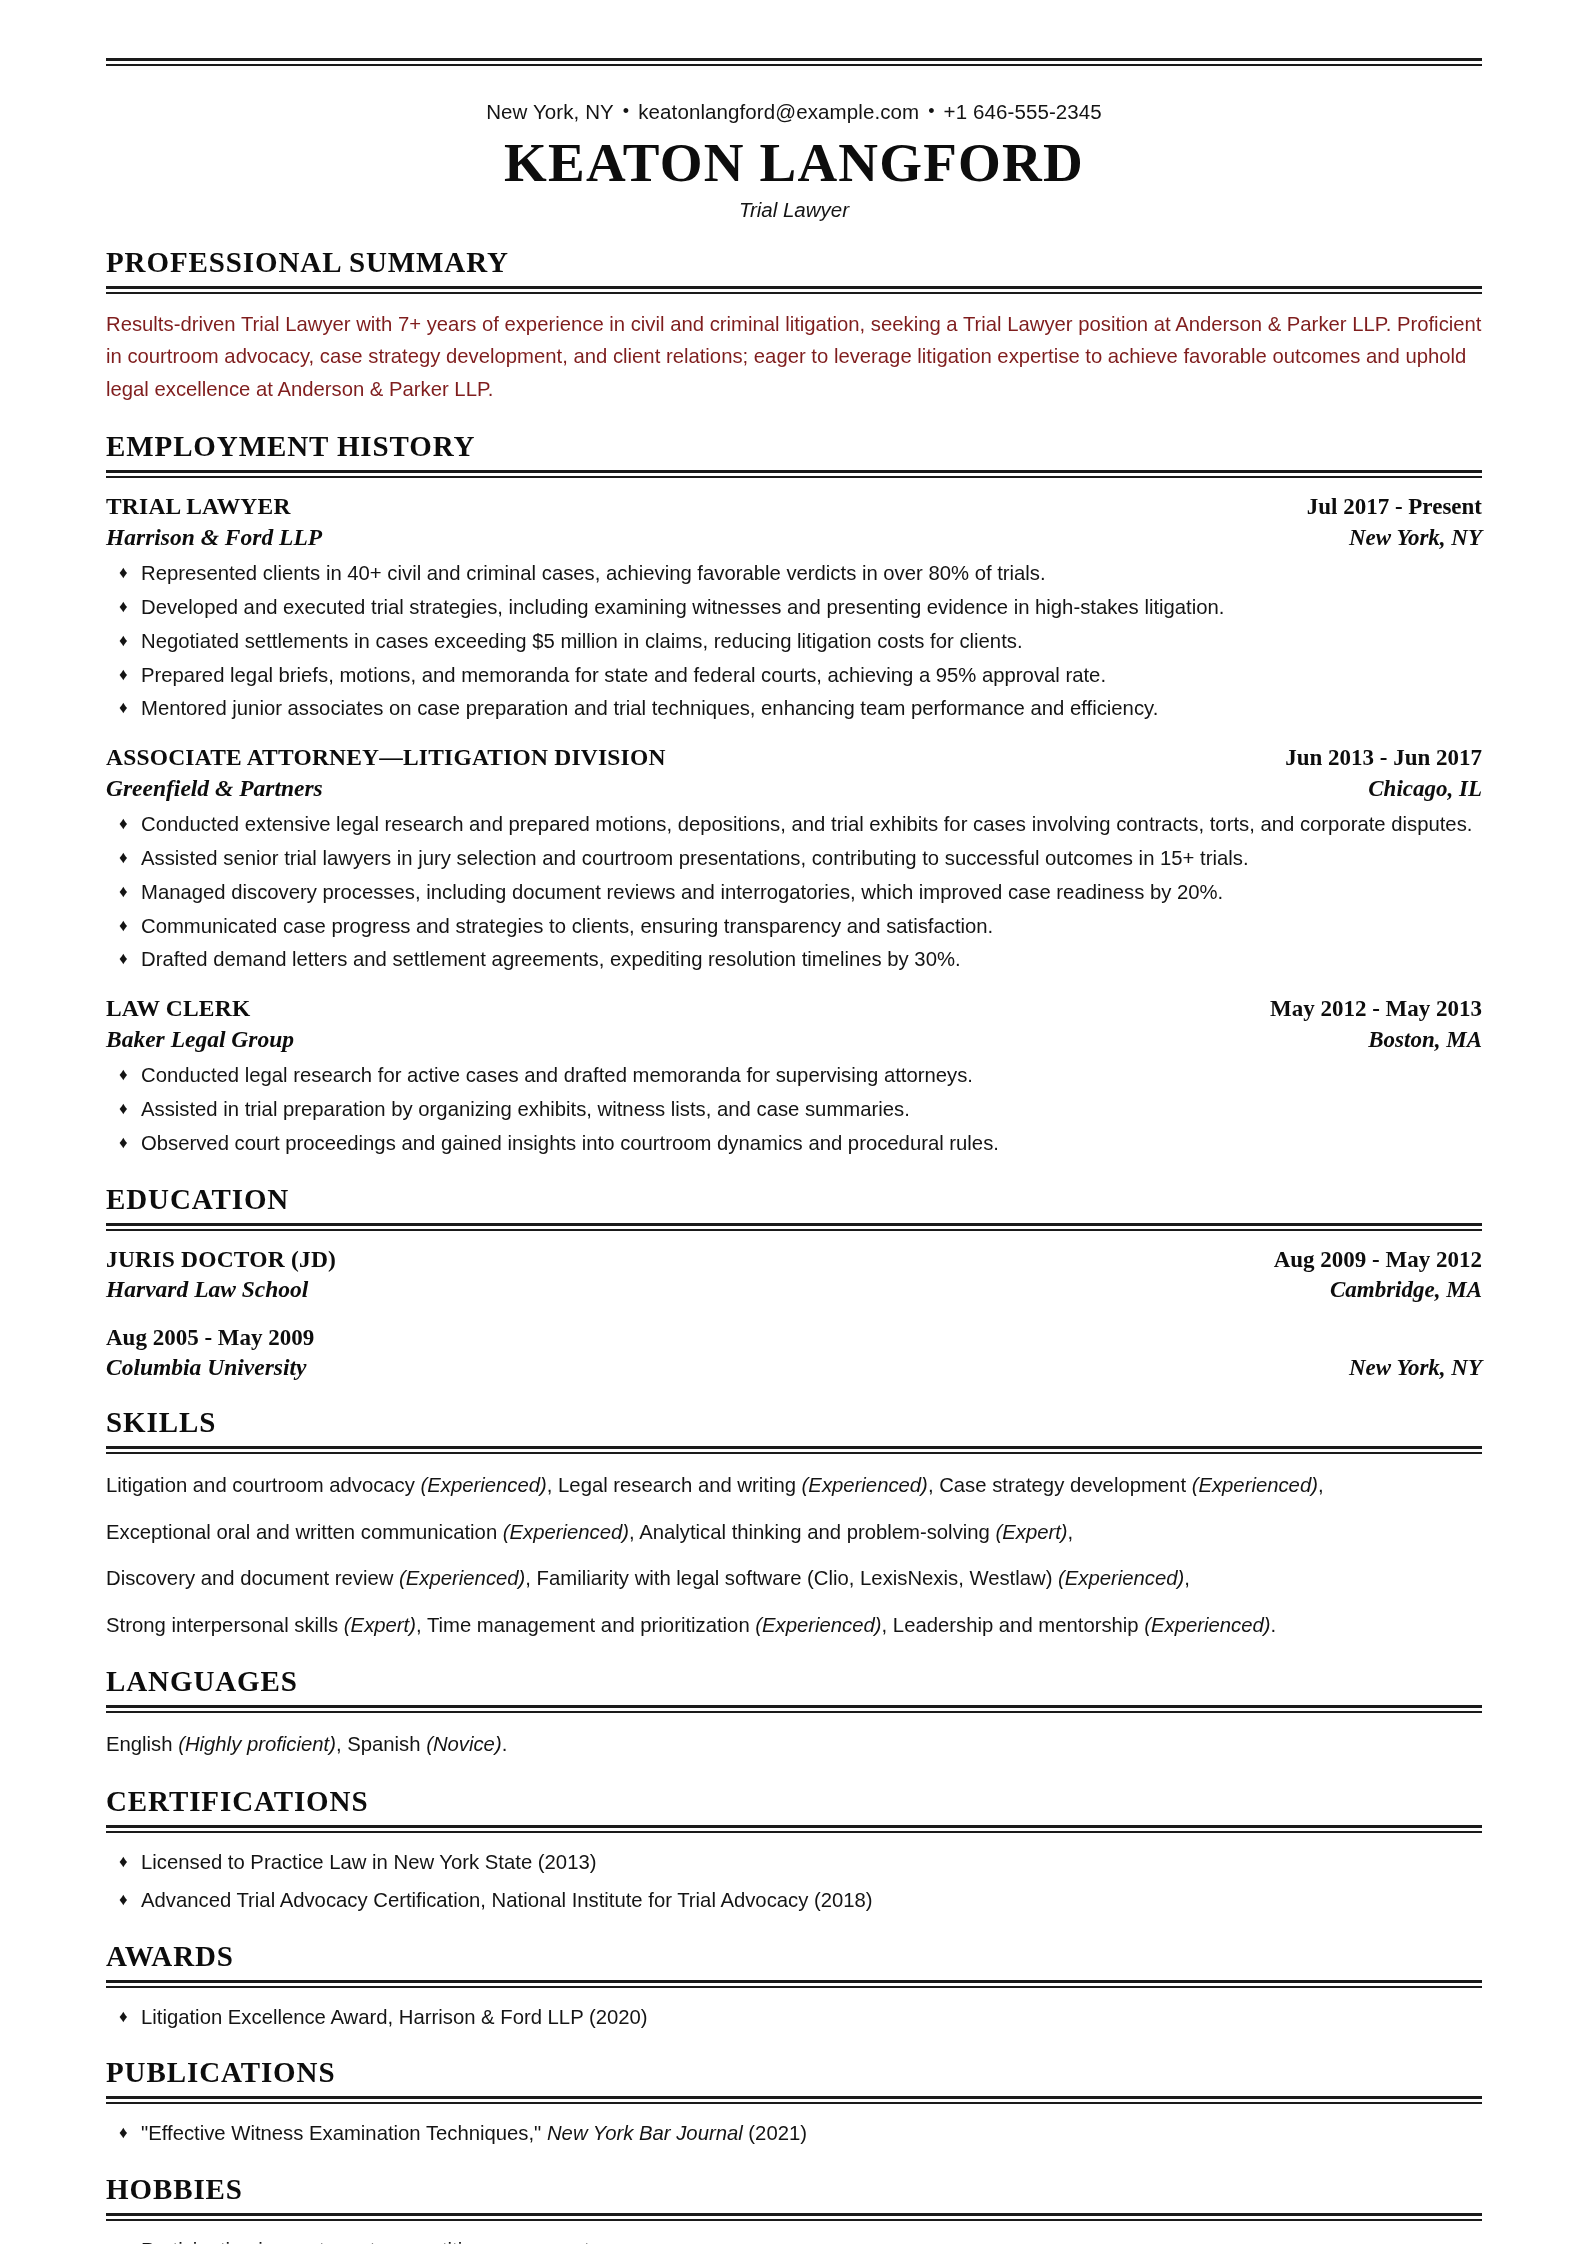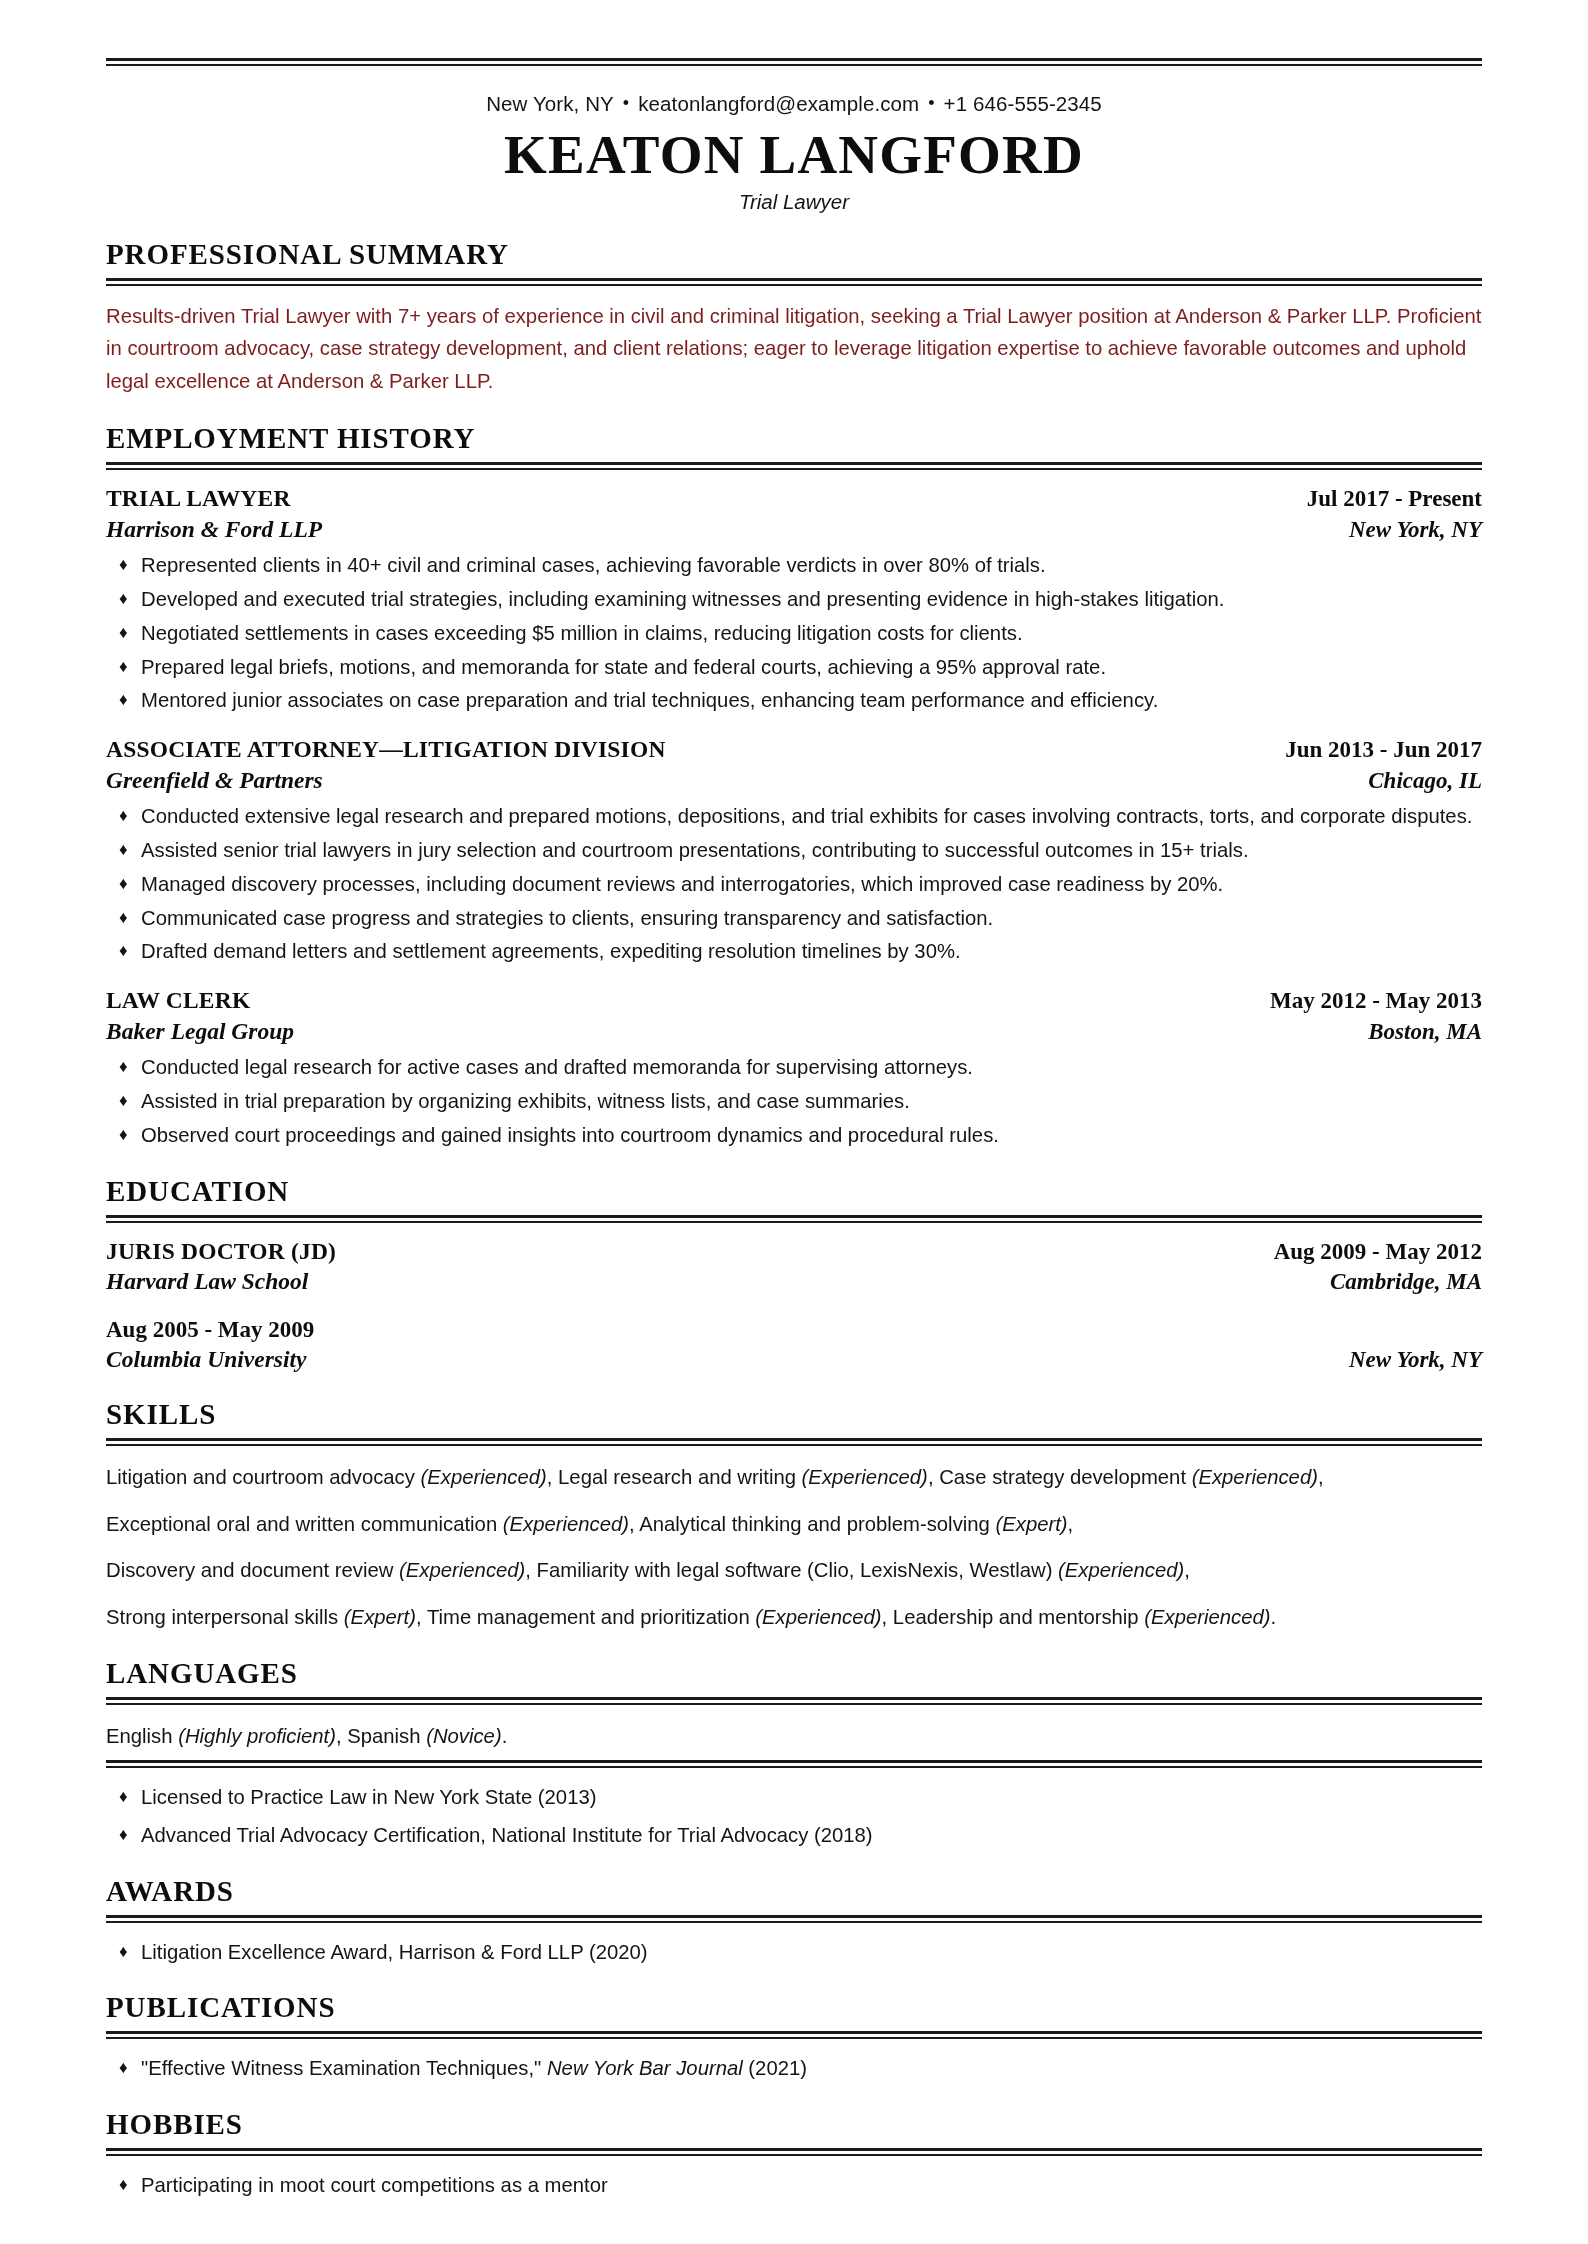--- a/index.html
+++ b/index.html
@@ -35,21 +35,21 @@
     border-bottom: 2px solid #1a1a1a;
     height: 3px;
     margin: 7px 0 0 0;
   }
 
   
   .contact-line {
     text-align: center;
     font-size: 20.5px;
     letter-spacing: 0.1px;
-    margin-top: 26px;
+    margin-top: 34px;
     color: #141414;
   }
   .contact-sep {
     display: inline-block;
     padding: 0 9px;
     font-size: 18px;
     vertical-align: 2px;
   }
   .full-name {
     text-align: center;
@@ -269,20 +269,21 @@
       <div class="skill-line"><span>Discovery and document review </span><em>(Experienced)</em><span>, Familiarity with legal software (Clio, LexisNexis, Westlaw) </span><em>(Experienced)</em><span>,</span></div>
       <div class="skill-line"><span>Strong interpersonal skills </span><em>(Expert)</em><span>, Time management and prioritization </span><em>(Experienced)</em><span>, Leadership and mentorship </span><em>(Experienced)</em><span>.</span></div>
     </div>
 
   <div class="section-title">LANGUAGES</div>
   <div class="rule-section"></div>
   <div id="languages-list">
       <div class="skill-line"><span>English </span><em>(Highly proficient)</em><span>, Spanish </span><em>(Novice)</em><span>.</span></div>
     </div>
 
+  <div class="section-title">CERTIFICATIONS</div>
   <div class="rule-section"></div>
   <ul class="bullets standalone" id="certifications-list">
       <li><span class="bullet-mark">♦</span><span>Licensed to Practice Law in New York State (2013)</span></li>
       <li><span class="bullet-mark">♦</span><span>Advanced Trial Advocacy Certification, National Institute for Trial Advocacy (2018)</span></li>
     </ul>
 
   <div class="section-title">AWARDS</div>
   <div class="rule-section"></div>
   <ul class="bullets standalone" id="awards-list">
       <li><span class="bullet-mark">♦</span><span>Litigation Excellence Award, Harrison &amp; Ford LLP (2020)</span></li>

